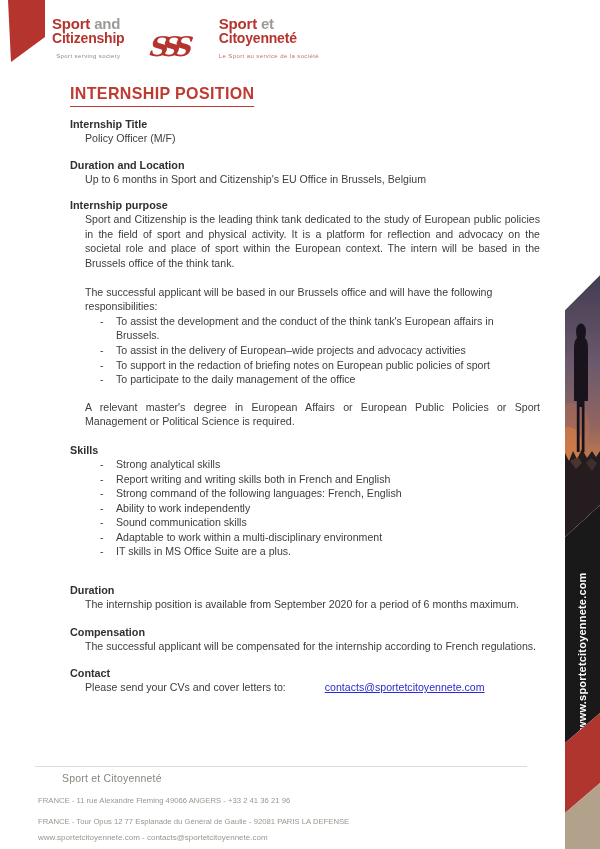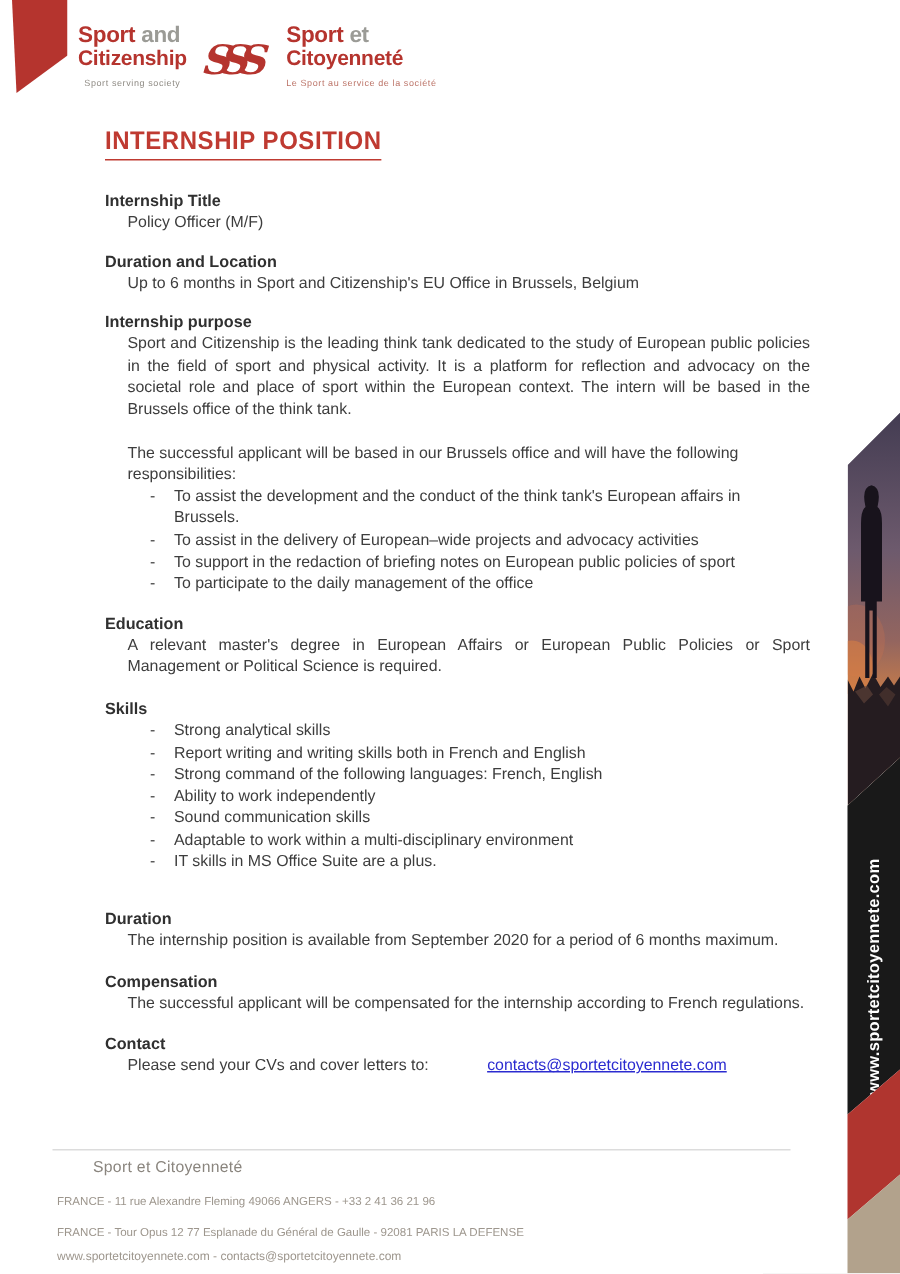--- a/index.html
+++ b/index.html
@@ -11,21 +11,21 @@
   }
 
   
   .corner-flag {
     position:absolute; left:0; top:0; width:60px; height:70px;
     background:#b5342e;
     clip-path:polygon(8px 0, 45px 0, 45px 37px, 11px 62px);
   }
 
   
-  .logo-row { position:absolute; left:52px; top:16px; display:flex; align-items:center; gap:10px; }
+  .logo-row { position:absolute; left:52px; top:16px; display:flex; align-items:flex-end; gap:24px; }
   .logo-block { line-height:15px; }
   .logo-line1 { font-size:15px; font-weight:bold; letter-spacing:-0.2px; }
   .logo-line2 { font-size:14px; font-weight:bold; color:#b5342e; letter-spacing:-0.2px; }
   .w-red { color:#b5342e; }
   .w-gray { color:#9b9b96; }
   .logo-tagline { font-size:6px; color:#8f8b84; margin-top:3px; letter-spacing:0.4px; text-align:center; }
   .logo-tagline.fr { color:#bc7468; }
   .sss-mark {
     font-family:"DejaVu Serif", serif; font-style:italic; font-weight:bold;
     font-size:27px; color:#b5342e; letter-spacing:-7px; line-height:34px;
@@ -34,21 +34,21 @@
 
   
   .doc-title {
     position:absolute; left:70px; top:84px;
     font-size:17px; font-weight:bold; color:#bf3a31; letter-spacing:0.4px;
     border-bottom:1.6px solid #bf3a31; padding-bottom:2px;
     transform:scaleX(.94); transform-origin:left top; white-space:nowrap;
   }
 
   
-  .content { position:absolute; left:70px; top:128px; width:470px; color:#3d3d3d; }
+  .content { position:absolute; left:70px; top:118px; width:470px; color:#3d3d3d; }
   .sec { margin-bottom:13px; }
   .sec h3 { font-size:10.8px; font-weight:bold; color:#303030; margin-bottom:1px; }
   .sec p  { font-size:10.6px; line-height:14.6px; padding-left:15px; }
   .sec p.just { text-align:justify; }
   .gap-top { margin-top:14px; }
   .bullet { display:flex; font-size:10.6px; line-height:14.6px; padding-left:30px; }
   .bullet .dash { width:16px; flex:0 0 16px; text-align:left; }
   .sec-skills { margin-bottom:25px; }
   .sec-education { margin-bottom:15px; }
   .sec-duration2 { margin-bottom:14px; }
@@ -116,21 +116,20 @@
           <span class="dash">-</span>
           <span>To support in the redaction of briefing notes on European public policies of sport</span>
         </div>
       <div class="bullet">
           <span class="dash">-</span>
           <span>To participate to the daily management of the office</span>
         </div>
     </section>
 
     <section class="sec sec-education">
-      <h3>Education</h3>
       <p class="just">A relevant master's degree in European Affairs or European Public Policies or Sport Management or Political Science is required.</p>
     </section>
 
     <section class="sec sec-skills">
       <h3>Skills</h3>
       <div class="bullet">
           <span class="dash">-</span>
           <span>Strong analytical skills</span>
         </div>
       <div class="bullet">

